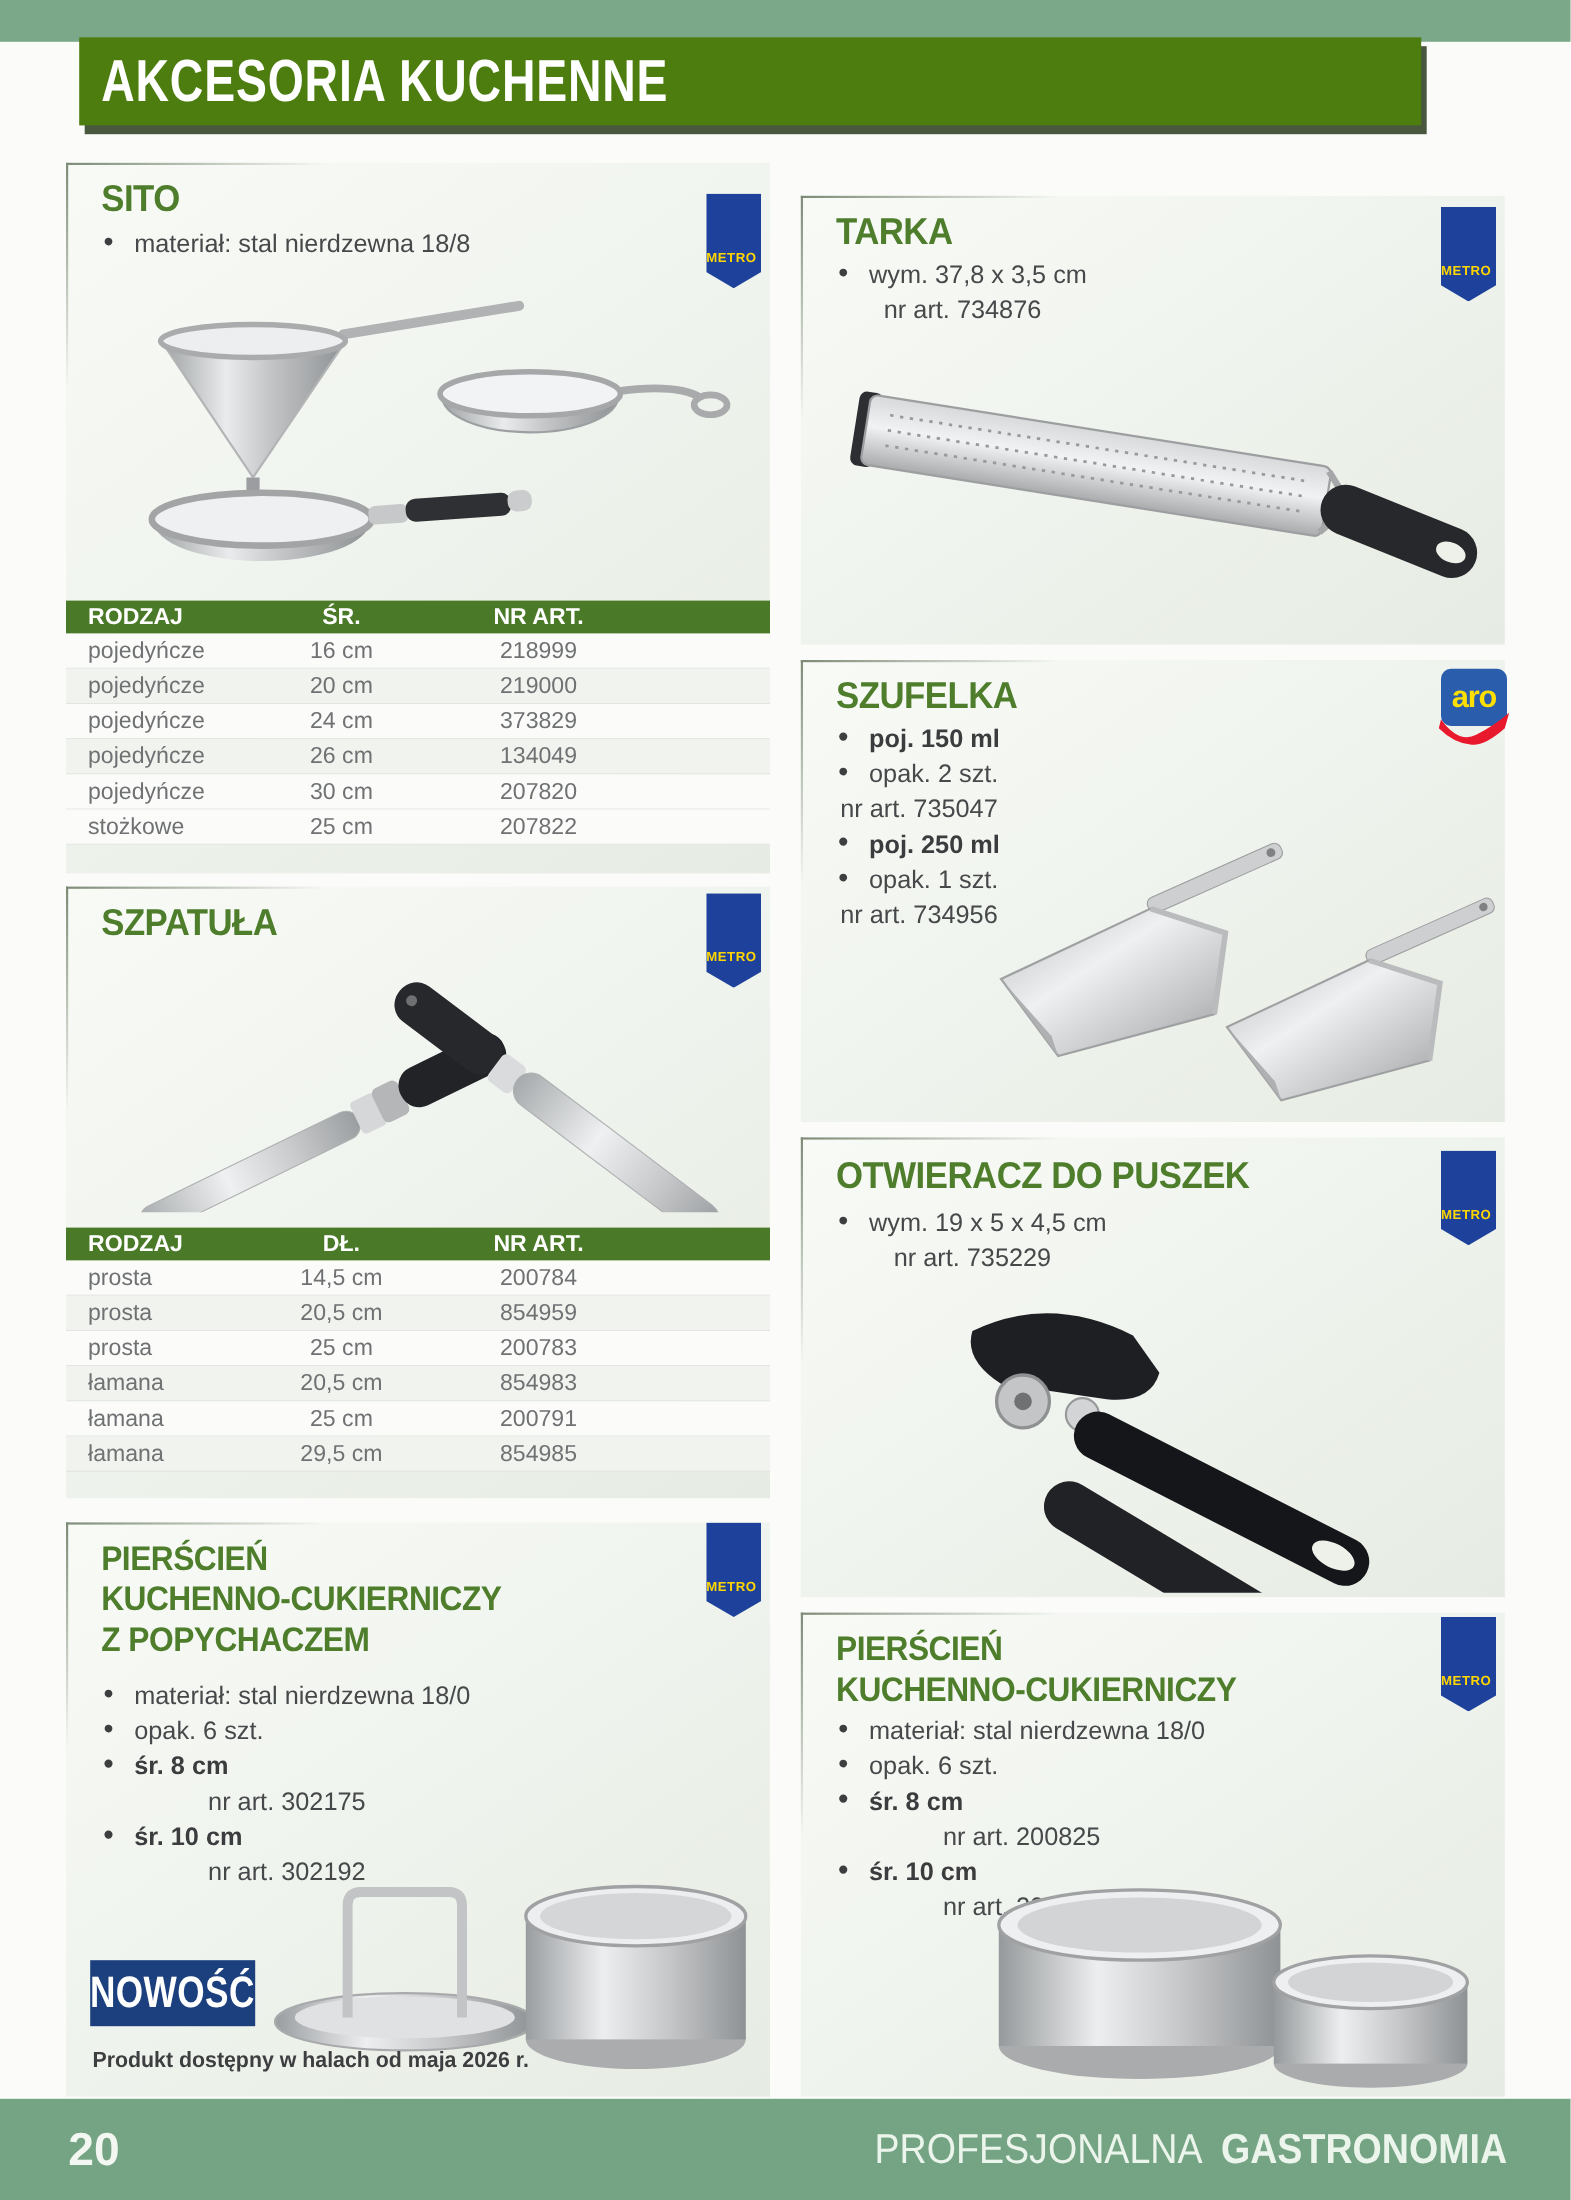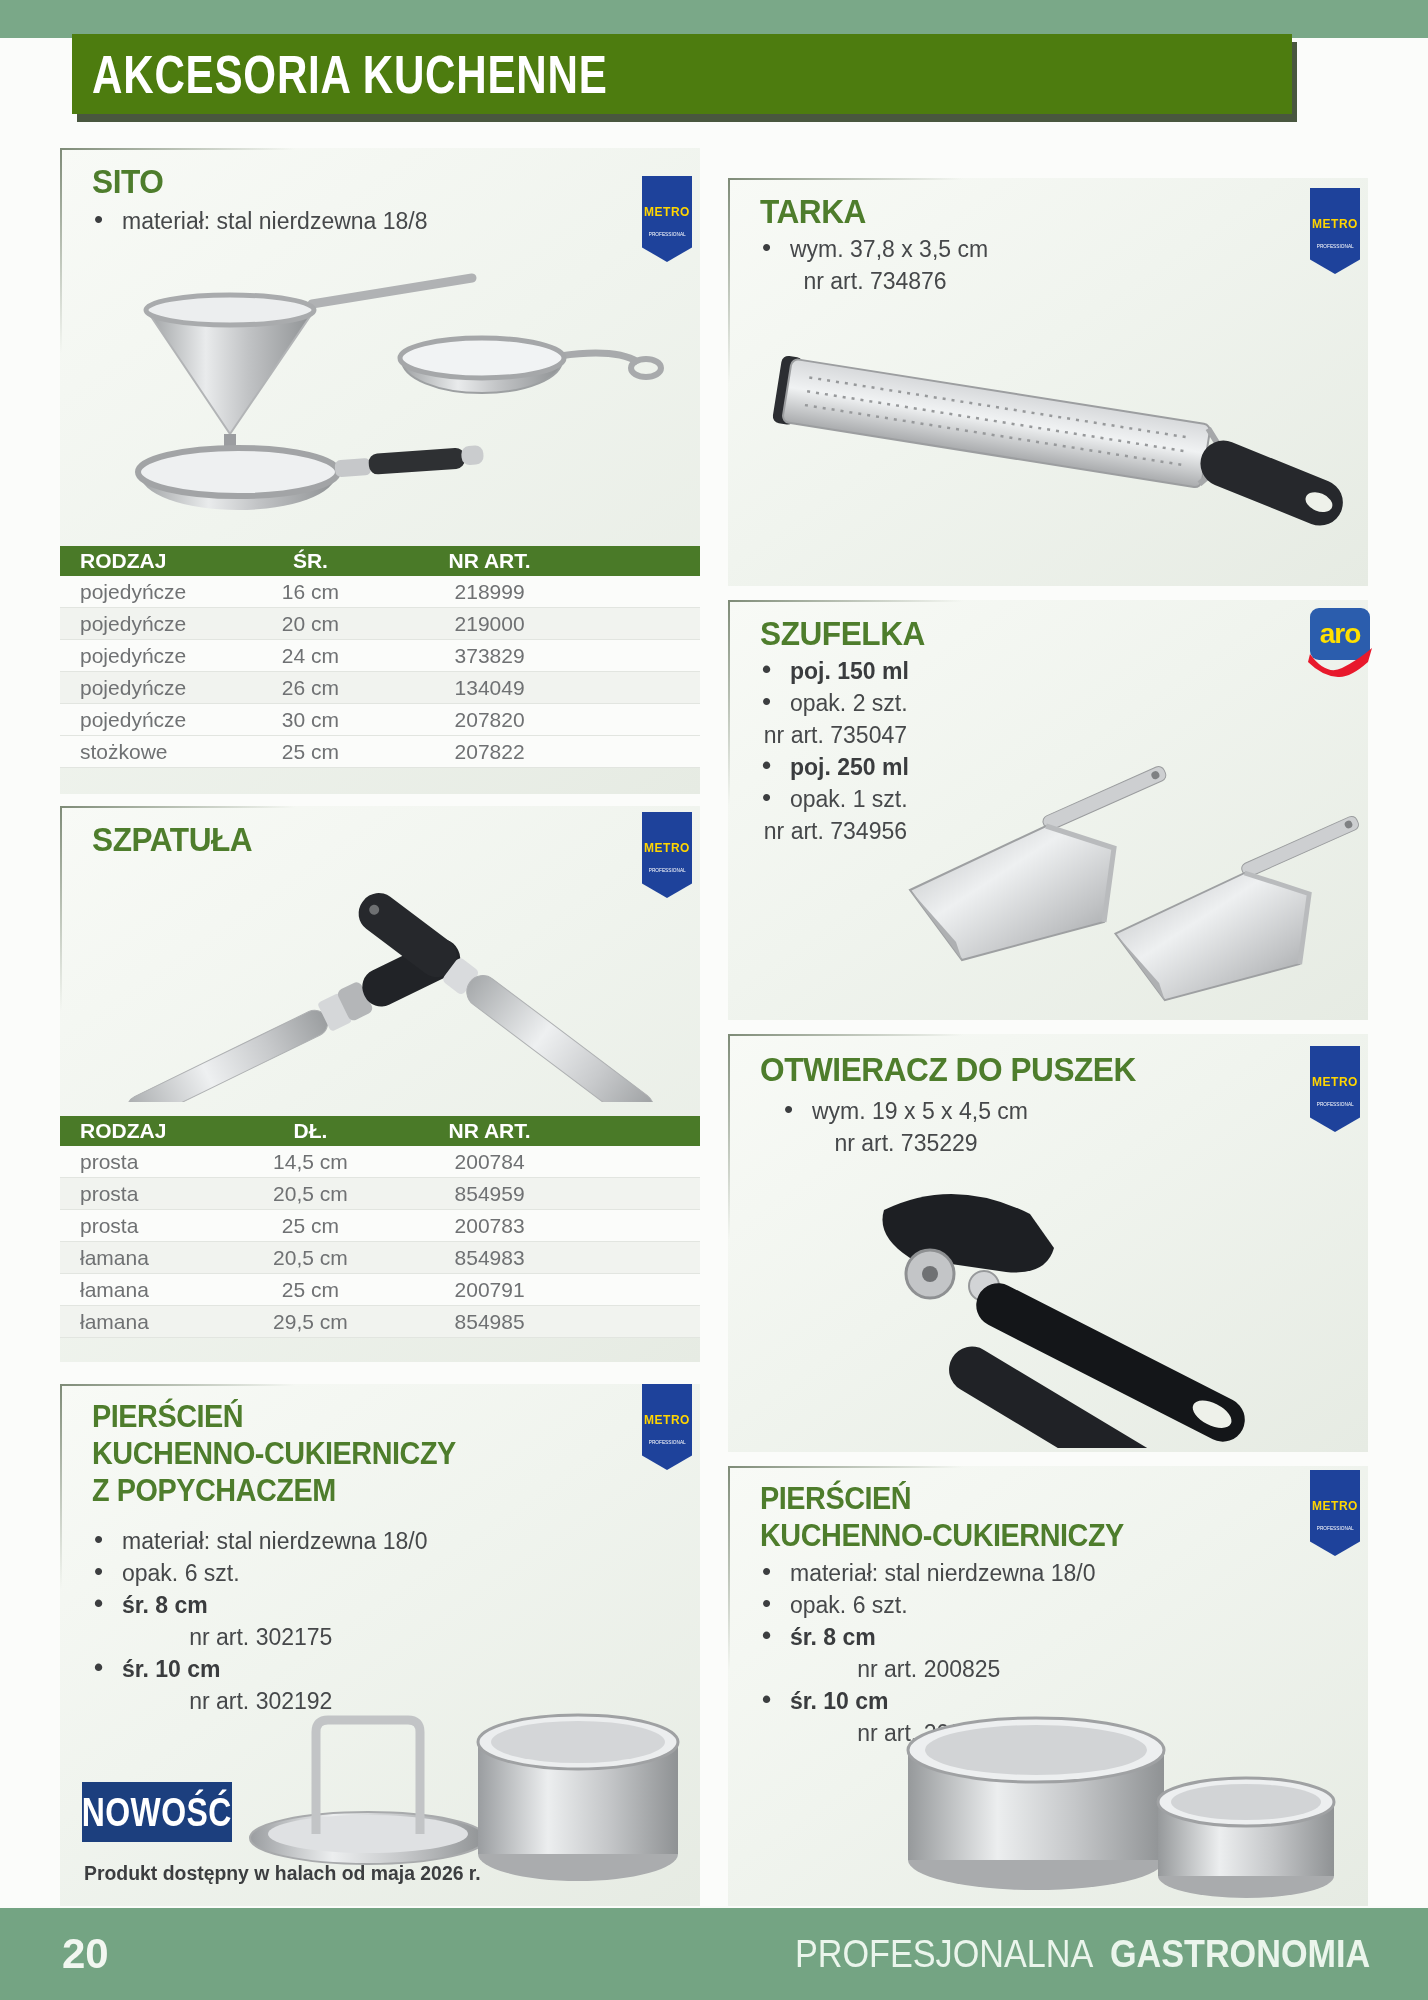--- a/index.html
+++ b/index.html
@@ -25,21 +25,21 @@
 
   .specs{position:absolute;}
   .spec{position:relative;font-size:23px;line-height:23px;color:#46484a;margin-bottom:9px;padding-left:30px;white-space:nowrap;}
   .spec.b::before{content:"\2022";position:absolute;left:2px;top:-2px;color:#3c3e40;font-size:26px;}
   .spec.bold{font-weight:bold;color:#3a3c3e;}
   .spec.plain{padding-left:2px;text-align:center;}
 
   
   .metro{position:absolute;width:50px;height:86px;background:#1e429b;
          clip-path:polygon(0 0,100% 0,100% 83%,50% 100%,0 83%);
-         display:flex;flex-direction:column;align-items:center;}
+         display:flex;align-items:center;}
   .metro .m{color:#ffd500;font-weight:bold;font-size:12px;letter-spacing:.5px;margin-top:29px;}
   .metro .p{color:#ffffff;font-size:7px;margin-top:12px;transform:scale(.68);white-space:nowrap;}
   .aro{position:absolute;width:62px;height:78px;}
   .aro .box{position:absolute;top:0;left:0;width:60px;height:52px;background:#2b5dad;border-radius:9px;
          display:flex;align-items:center;justify-content:center;}
   .aro .box span{color:#ffe000;font-weight:bold;font-size:28px;letter-spacing:-1px;}
   .aro svg{position:absolute;left:-4px;top:38px;}
 
   
   .ptable{position:absolute;left:0;width:640px;}
@@ -338,21 +338,21 @@
       </g>
     </svg>
   </div>
 
   <div class="card" style="left:728px;top:1034px;width:640px;height:418px;">
     <div class="card-title" style="left:32px;top:16px;">OTWIERACZ DO PUSZEK</div>
     <div class="metro" style="left:582px;top:12px;">
       <span class="m">METRO</span>
       <span class="p">PROFESSIONAL</span>
     </div>
-    <div class="specs" style="left:32px;top:66px;margin-left:22px;">
+    <div class="specs" style="left:32px;top:66px;">
       <div class="spec b">wym. 19 x 5 x 4,5 cm</div>
       <div class="spec plain">nr art. 735229</div>
     </div>
     <svg class="photo" style="left:60px;top:124px;" width="520" height="290" viewBox="0 0 520 290">
       <path d="M96,52 q70,-34 146,4 l24,34 q-8,28 -48,24 l-96,-14 q-34,-22 -26,-48 z" fill="#1d1f23"></path>
       <circle cx="142" cy="116" r="24" fill="#c3c5c7" stroke="#8e9092" stroke-width="3"></circle>
       <circle cx="142" cy="116" r="8" fill="#6f7173"></circle>
       <circle cx="196" cy="128" r="15" fill="#d2d4d6" stroke="#97999b" stroke-width="2"></circle>
       <g transform="rotate(27 196 140)">
         <rect x="190" y="118" width="296" height="44" rx="22" fill="#141619"></rect>

